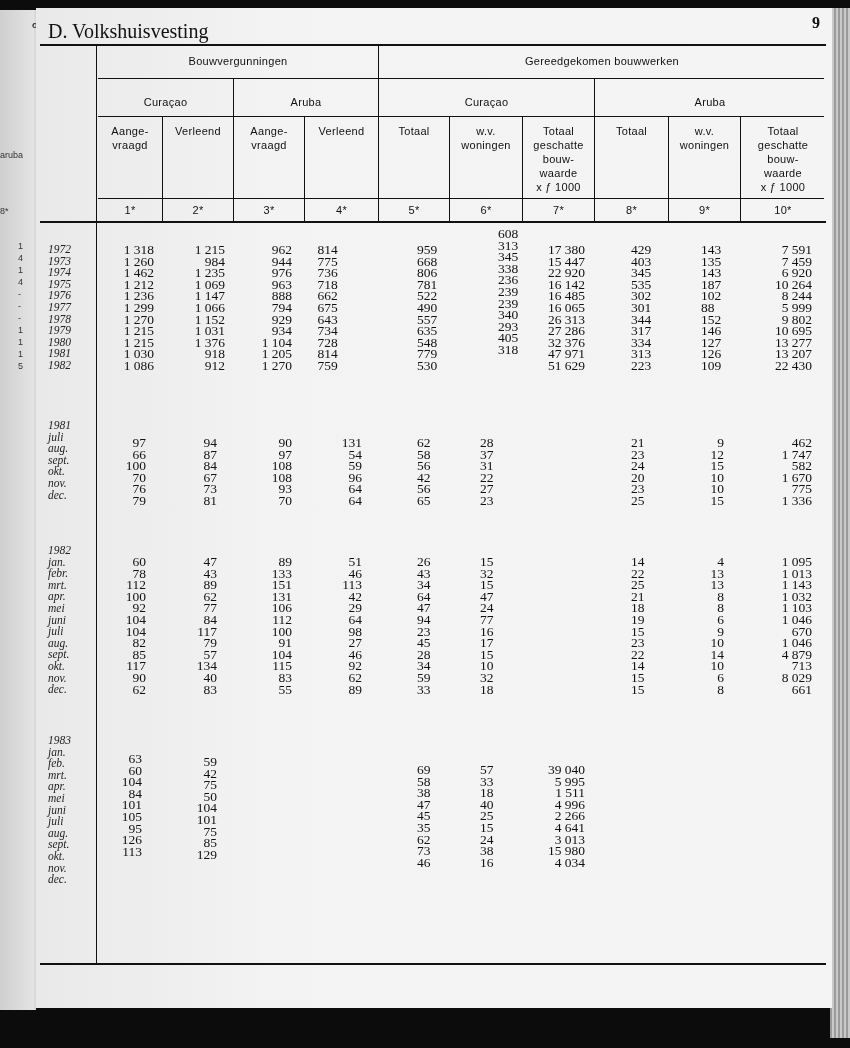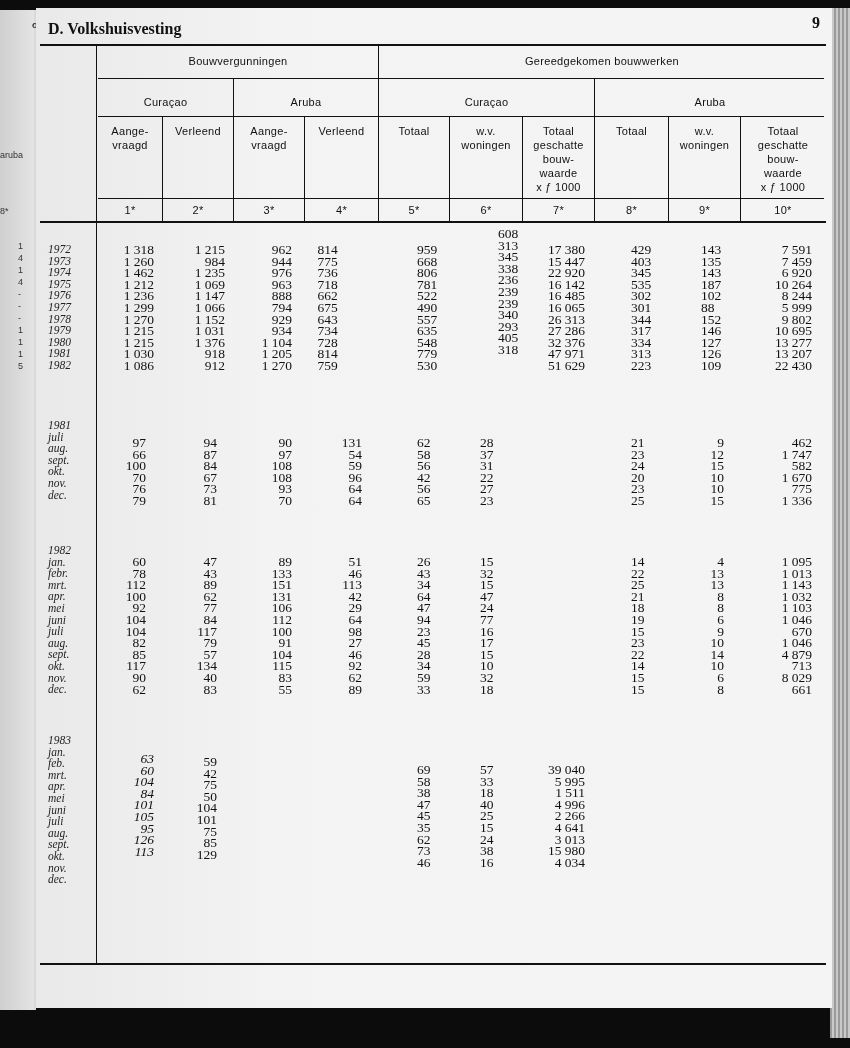--- a/index.html
+++ b/index.html
@@ -2,21 +2,21 @@
 <html><head>
 <meta charset="utf-8">
 <style>
   html, body { margin:0; padding:0; }
   body { width:850px; height:1048px; background:#0c0c0c; position:relative; overflow:hidden; font-family:"Liberation Serif", serif; }
   .left-page { position:absolute; left:0; top:10px; width:36px; height:1000px; background:#d9d9d9; }
   .left-page .edge { position:absolute; left:0; top:0; width:34px; height:100%; background:linear-gradient(90deg,#cfcfcf,#e4e4e4); }
   .left-label { position:absolute; left:0; font-size:9px; color:#333; font-family:"Liberation Sans", sans-serif; }
   .page { position:absolute; left:36px; top:8px; width:796px; height:1000px; background:linear-gradient(90deg,#e9e9e9 0%,#f3f3f3 30%,#f4f4f4 100%); }
   .page-edge { position:absolute; left:830px; top:8px; width:20px; height:1030px; background:repeating-linear-gradient(90deg,#9a9a9a 0 2px,#c9c9c9 2px 4px); }
-  .section-title { position:absolute; left:12px; top:12px; font-size:16px; font-weight:bold; color:#111; }
+  .section-title { position:absolute; left:12px; top:12px; font-size:20px; font-weight:normal; color:#111; }
   .page-number { position:absolute; left:776px; top:6px; font-size:16px; font-weight:bold; color:#111; }
   .hline { position:absolute; background:#111; }
   .vline { position:absolute; background:#111; width:1px; }
   .hdr { position:absolute; font-family:"Liberation Sans", sans-serif; font-size:11px; color:#111; text-align:center; letter-spacing:0.3px; line-height:14px; }
   .stub { position:absolute; font-style:italic; font-size:11.5px; color:#222; line-height:11.6px; }
   .col { position:absolute; font-size:13.5px; color:#111; text-align:right; line-height:11.6px; white-space:pre; }
 </style>
 </head>
 <body>
 
@@ -414,21 +414,21 @@
 mrt.
 apr.
 mei
 juni
 juli
 aug.
 sept.
 okt.
 nov.
 dec.</div>
-  <div class="col" style="left:70px;top:745px;width:48px;font-style:italic;">63
+  <div class="col" style="left:58px;top:745px;width:48px;">63
 60
 104
 84
 101
 105
 95
 126
 113</div>
   <div class="col" style="left:127px;top:748px;width:54px;">59
 42

